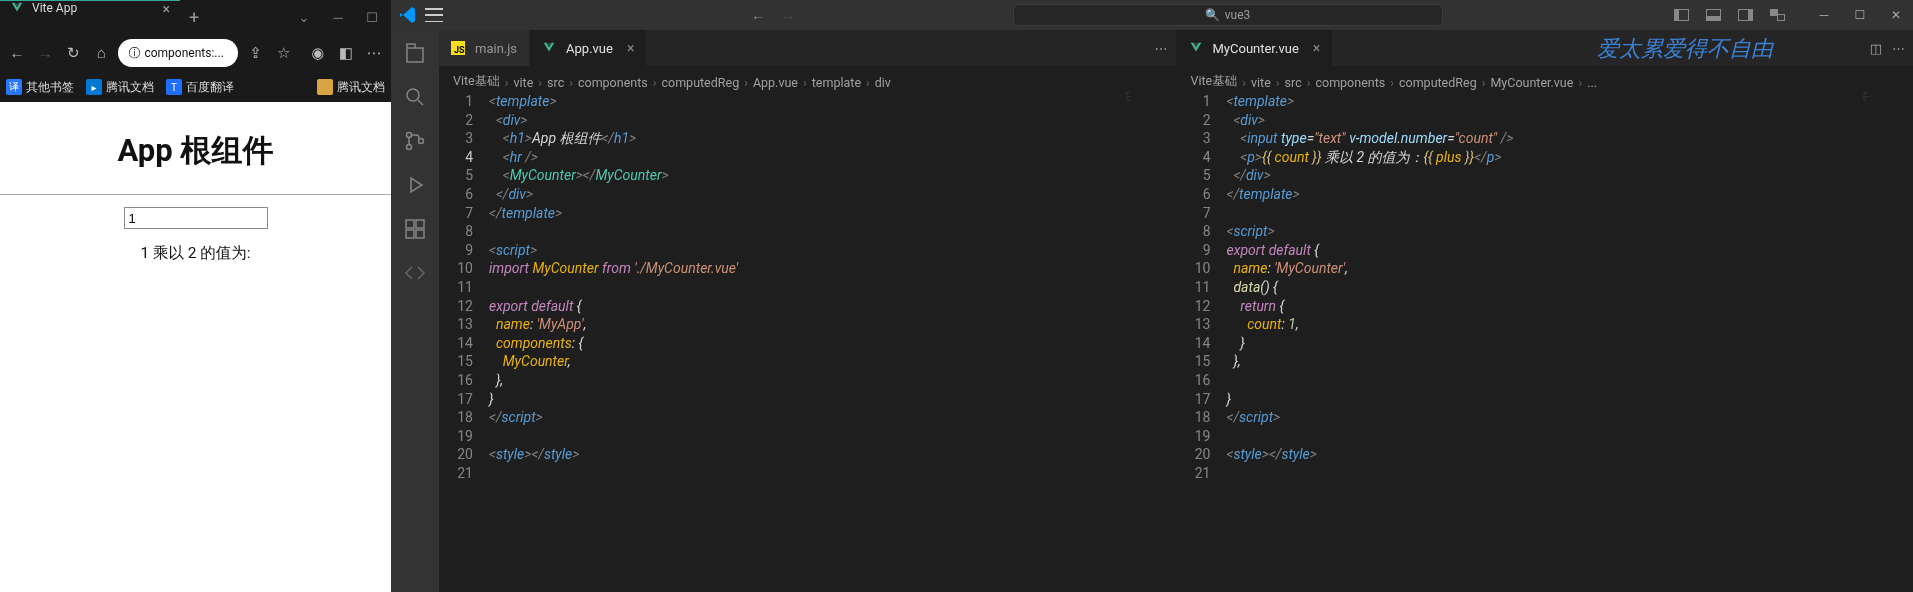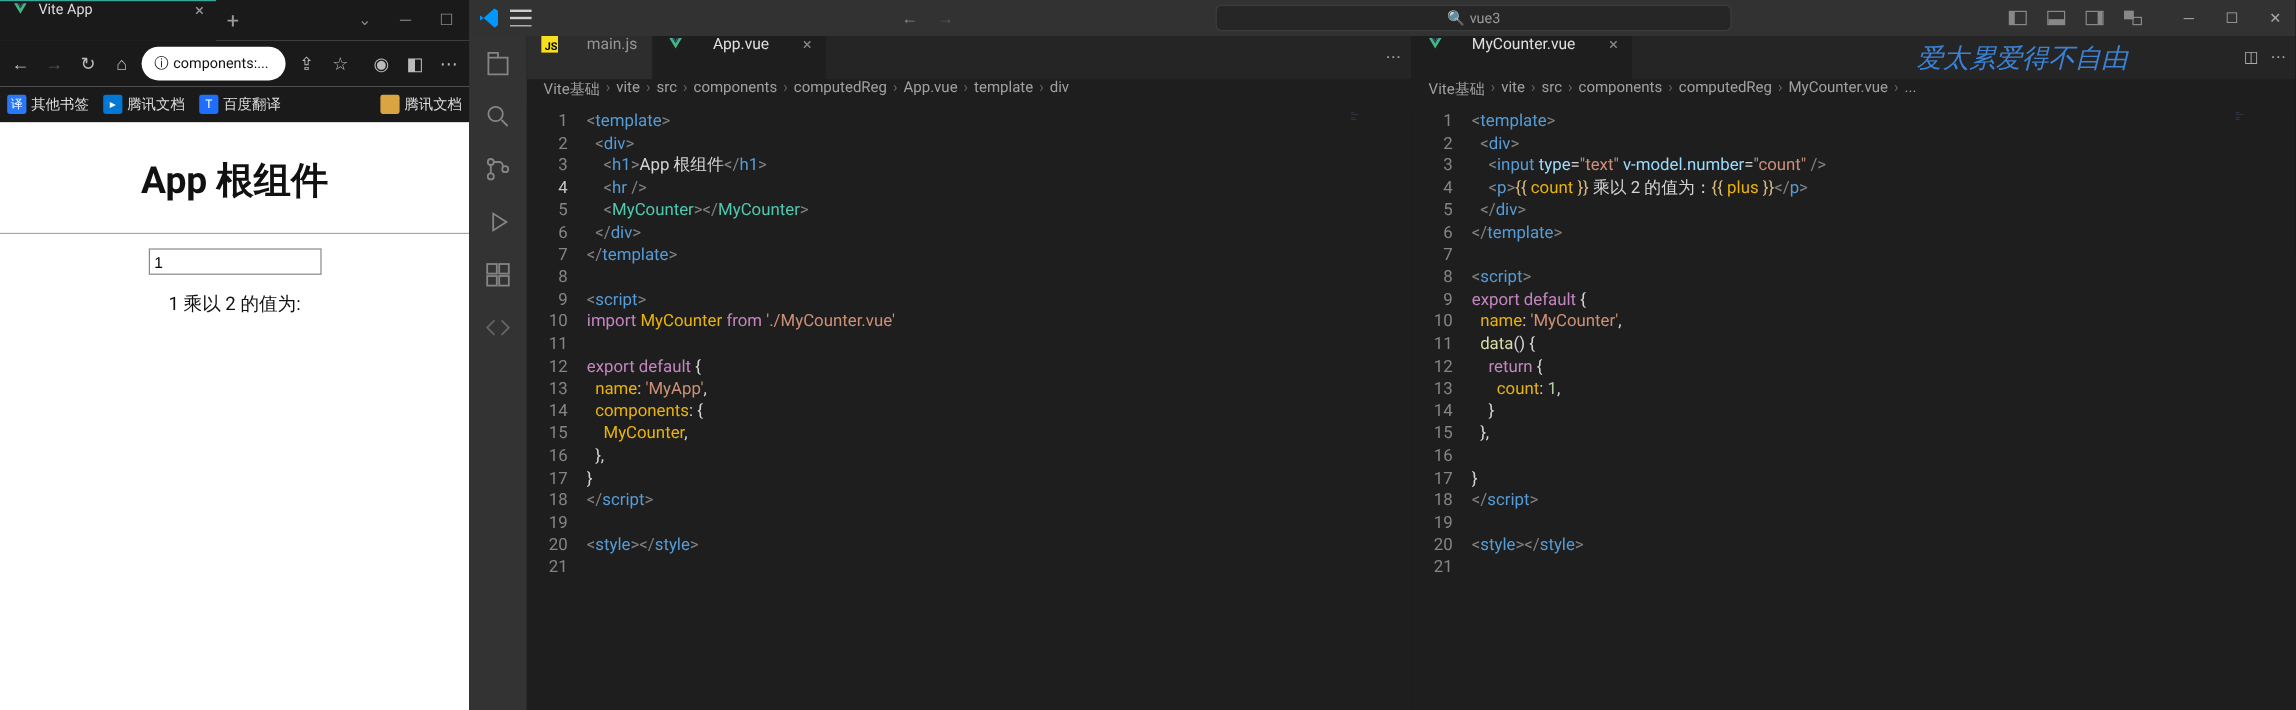--- a/index.html
+++ b/index.html
@@ -41,33 +41,33 @@
 .vs-wctrl>div{ width:34px; height:30px; display:flex; align-items:center; justify-content:center; color:#aaa; font-size:12px;}
 
 .vs-body { flex:1; display:flex; }
 .actbar { width:48px; background:#333333; display:flex; flex-direction:column; align-items:center; padding-top:10px; gap:18px; }
 .actbar>div{ width:26px; height:26px; display:flex; align-items:center; justify-content:center; color:#858585; }
 .actbar svg { width:24px; height:24px; }
 
 .editors { flex:1; display:flex; }
 .ed { flex:1; display:flex; flex-direction:column; border-right:1px solid #1e1e1e; position:relative; }
 .tabbar { height:36px; background:#252526; display:flex; align-items:stretch; }
-.tab { display:flex; padding:0 12px; gap:24px; font-size:13px; color:#969696; background:#2d2d2d; border-right:1px solid #252526; }
+.tab { display:flex; align-items:center; padding:0 12px; gap:10px; font-size:13px; color:#969696; background:#2d2d2d; border-right:1px solid #252526; }
 .tab.active { background:#1e1e1e; color:#e0e0e0; }
 .tab-ico { width:14px; height:14px; }
 .tab-x { color:#888; font-size:14px; margin-left:4px; }
 .tabact { margin-left:auto; display:flex; align-items:center; padding:0 8px; gap:10px; color:#aaa; font-size:13px; }
 
-.crumb { height:24px; display:flex; align-items:flex-start; padding:0 14px; font-size:12.5px; color:#a0a0a0; gap:2px; }
+.crumb { height:24px; display:flex; align-items:flex-end; padding:0 14px; font-size:12.5px; color:#a0a0a0; gap:2px; }
 .crumb .sep { color:#666; margin:0 3px; }
 
 .code { flex:1; background:#1e1e1e; font-family:Consolas,'Courier New',monospace; font-size:14px; line-height:18.6px; display:flex; position:relative; }
 .gutter { width:50px; text-align:right; color:#858585; padding-right:16px; padding-top:2px; user-select:none; }
 .gutter .cur { color:#c6c6c6; }
-.lines { flex:1; padding-top:2px; white-space:pre; }
+.lines { flex:1; padding-top:2px; white-space:pre;font-style:italic; }
 .minimap { position:absolute; right:2px; top:2px; width:48px; height:80px; opacity:0.5; font-size:1.6px; line-height:2px; color:#5a7a9a; overflow:hidden; }
 
 .watermark { position:absolute; right:140px; top:4px; font-size:22px; color:#3b82d4; font-style:italic; font-weight:500; z-index:5; pointer-events:none; }
 
 
 .t-tag{color:#569cd6;} .t-pun{color:#808080;} .t-el{color:#4ec9b0;}
 .t-attr{color:#9cdcfe;} .t-str{color:#ce9178;} .t-txt{color:#d4d4d4;}
 .t-kw{color:#c586c0;} .t-var{color:#eab308;} .t-fn{color:#dcdcaa;}
 .t-num{color:#b5cea8;} .t-mus{color:#d7ba7d;}
 

